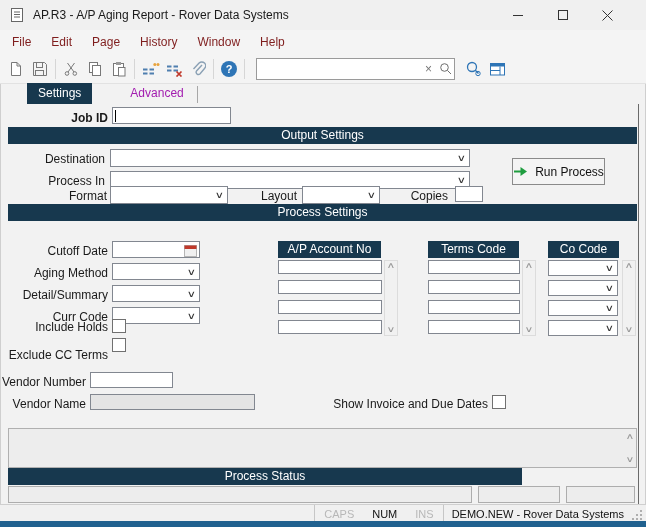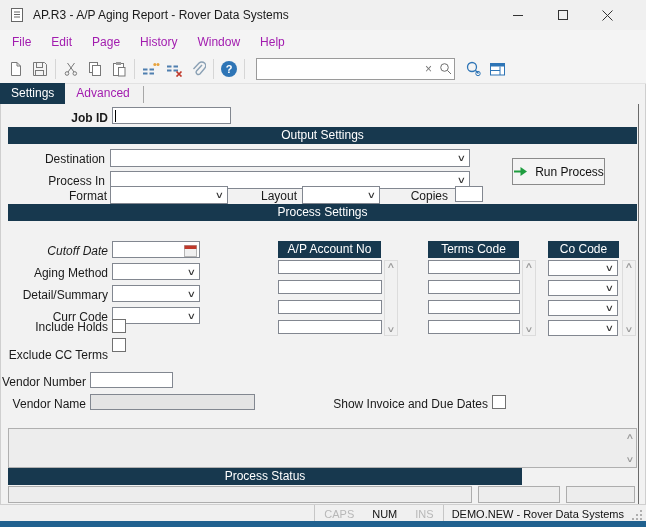--- a/index.html
+++ b/index.html
@@ -8,31 +8,31 @@
           box-shadow:inset 1px 0 0 #cfcfcf, inset -1px 0 0 #cfcfcf;}
   
   .titlebar{position:absolute;top:0;left:0;right:0;height:30px;background:#f0f0f0;display:flex;align-items:center;}
   .title-icon{margin-left:10px;display:flex;}
   .title-text{margin-left:9px;font-size:12px;color:#1a1a1a;white-space:nowrap;}
   .win-buttons{margin-left:auto;margin-right:16px;display:flex;height:30px;}
   .win-btn{width:45px;height:30px;display:flex;align-items:center;justify-content:center;color:#222;}
   .win-btn.close{font-size:16px;}
   
   .menubar{position:absolute;top:30px;left:0;right:0;height:24px;background:#f4f4f4;display:flex;align-items:center;padding-left:2px;}
-  .menu-item{padding:0 10px;height:24px;line-height:24px;font-size:12px;color:#a21caf;}
+  .menu-item{padding:0 10px;height:24px;line-height:24px;font-size:12px;color:#7f1d1d;}
   
   .toolbar{position:absolute;top:54px;left:0;right:0;height:29px;background:#f4f4f4;display:flex;align-items:center;padding-left:4px;border-bottom:1px solid #e2e2e2;}
   .tb-icon{width:24px;height:22px;display:flex;align-items:center;justify-content:center;}
   .tb-sep{width:1px;height:20px;background:#d6d6d6;margin:0 3px;}
   .search-wrap{margin-left:8px;width:197px;height:20px;background:#fff;border:1px solid #9a9a9a;display:flex;align-items:center;}
   .search-input{flex:1;min-width:0;border:none;outline:none;background:transparent;font:12px "Liberation Sans",sans-serif;padding:0 4px;}
   .search-x{font-size:12px;color:#777;padding:0 4px;}
   
   .tabstrip{position:absolute;top:83px;left:0;right:0;height:21px;display:flex;align-items:flex-end;}
-  .tab{height:21px;line-height:21px;padding:0 11px;font-size:12px;}
+  .tab{height:21px;line-height:21px;padding:0 11px;font-size:12px;margin-left:27px;}
   .tab.active{background:#17384e;color:#fff;}
   .tab.inactive{color:#a21caf;}
   .tab-tail{width:1px;height:17px;background:#a7a7a7;margin:0 0 1px 2px;}
   
   .form{position:absolute;top:104px;left:0;width:646px;height:400px;}
   .lbl{position:absolute;font-size:12px;color:#1a1a1a;text-align:right;white-space:nowrap;}
   .field{position:absolute;background:#fff;border:1px solid #828790;font:12px "Liberation Sans",sans-serif;padding:0 2px;box-sizing:content-box;}
   input.field{outline:none;color:#111;}
   .dd{position:absolute;background:#fff;border:1px solid #828790;}
   .chev{position:absolute;right:4px;top:50%;transform:translateY(-50%) scaleX(1.4);font-size:9px;color:#333;line-height:1;}
@@ -229,21 +229,21 @@
       </div>
     <div class="lbl" style="left:230px;width:67px;top:85px;">Layout</div>
     <div class="dd" style="left:302px;top:82px;width:76px;height:16px;">
         <span class="chev">∨</span>
       </div>
     <div class="lbl" style="left:385px;width:63px;top:85px;">Copies</div>
     <input class="field" style="left: 455px; top: 82px; width: 22px; height: 14px;" value="">
 
     <div class="hdr" style="left:8px;top:100px;width:629px;">Process Settings</div>
 
-    <div class="lbl" style="left:0;width:108px;top:140px;font-style:italic;">Cutoff Date</div>
+    <div class="lbl" style="left:0;width:108px;top:140px;">Cutoff Date</div>
     <div class="dd" style="left:112px;top:137px;width:86px;height:15px;background:#fff;">
       <span class="cal">
         <svg width="13" height="13">
             <rect x="0.5" y="1.5" width="12" height="11" fill="#f0f0f0" stroke="#b5b5b5"></rect>
             <rect x="0.5" y="1.5" width="12" height="3.5" fill="#c0392b"></rect>
           </svg>
       </span>
     </div>
 
     <div class="lbl" style="left:0;width:108px;top:162px;">Aging Method</div>

